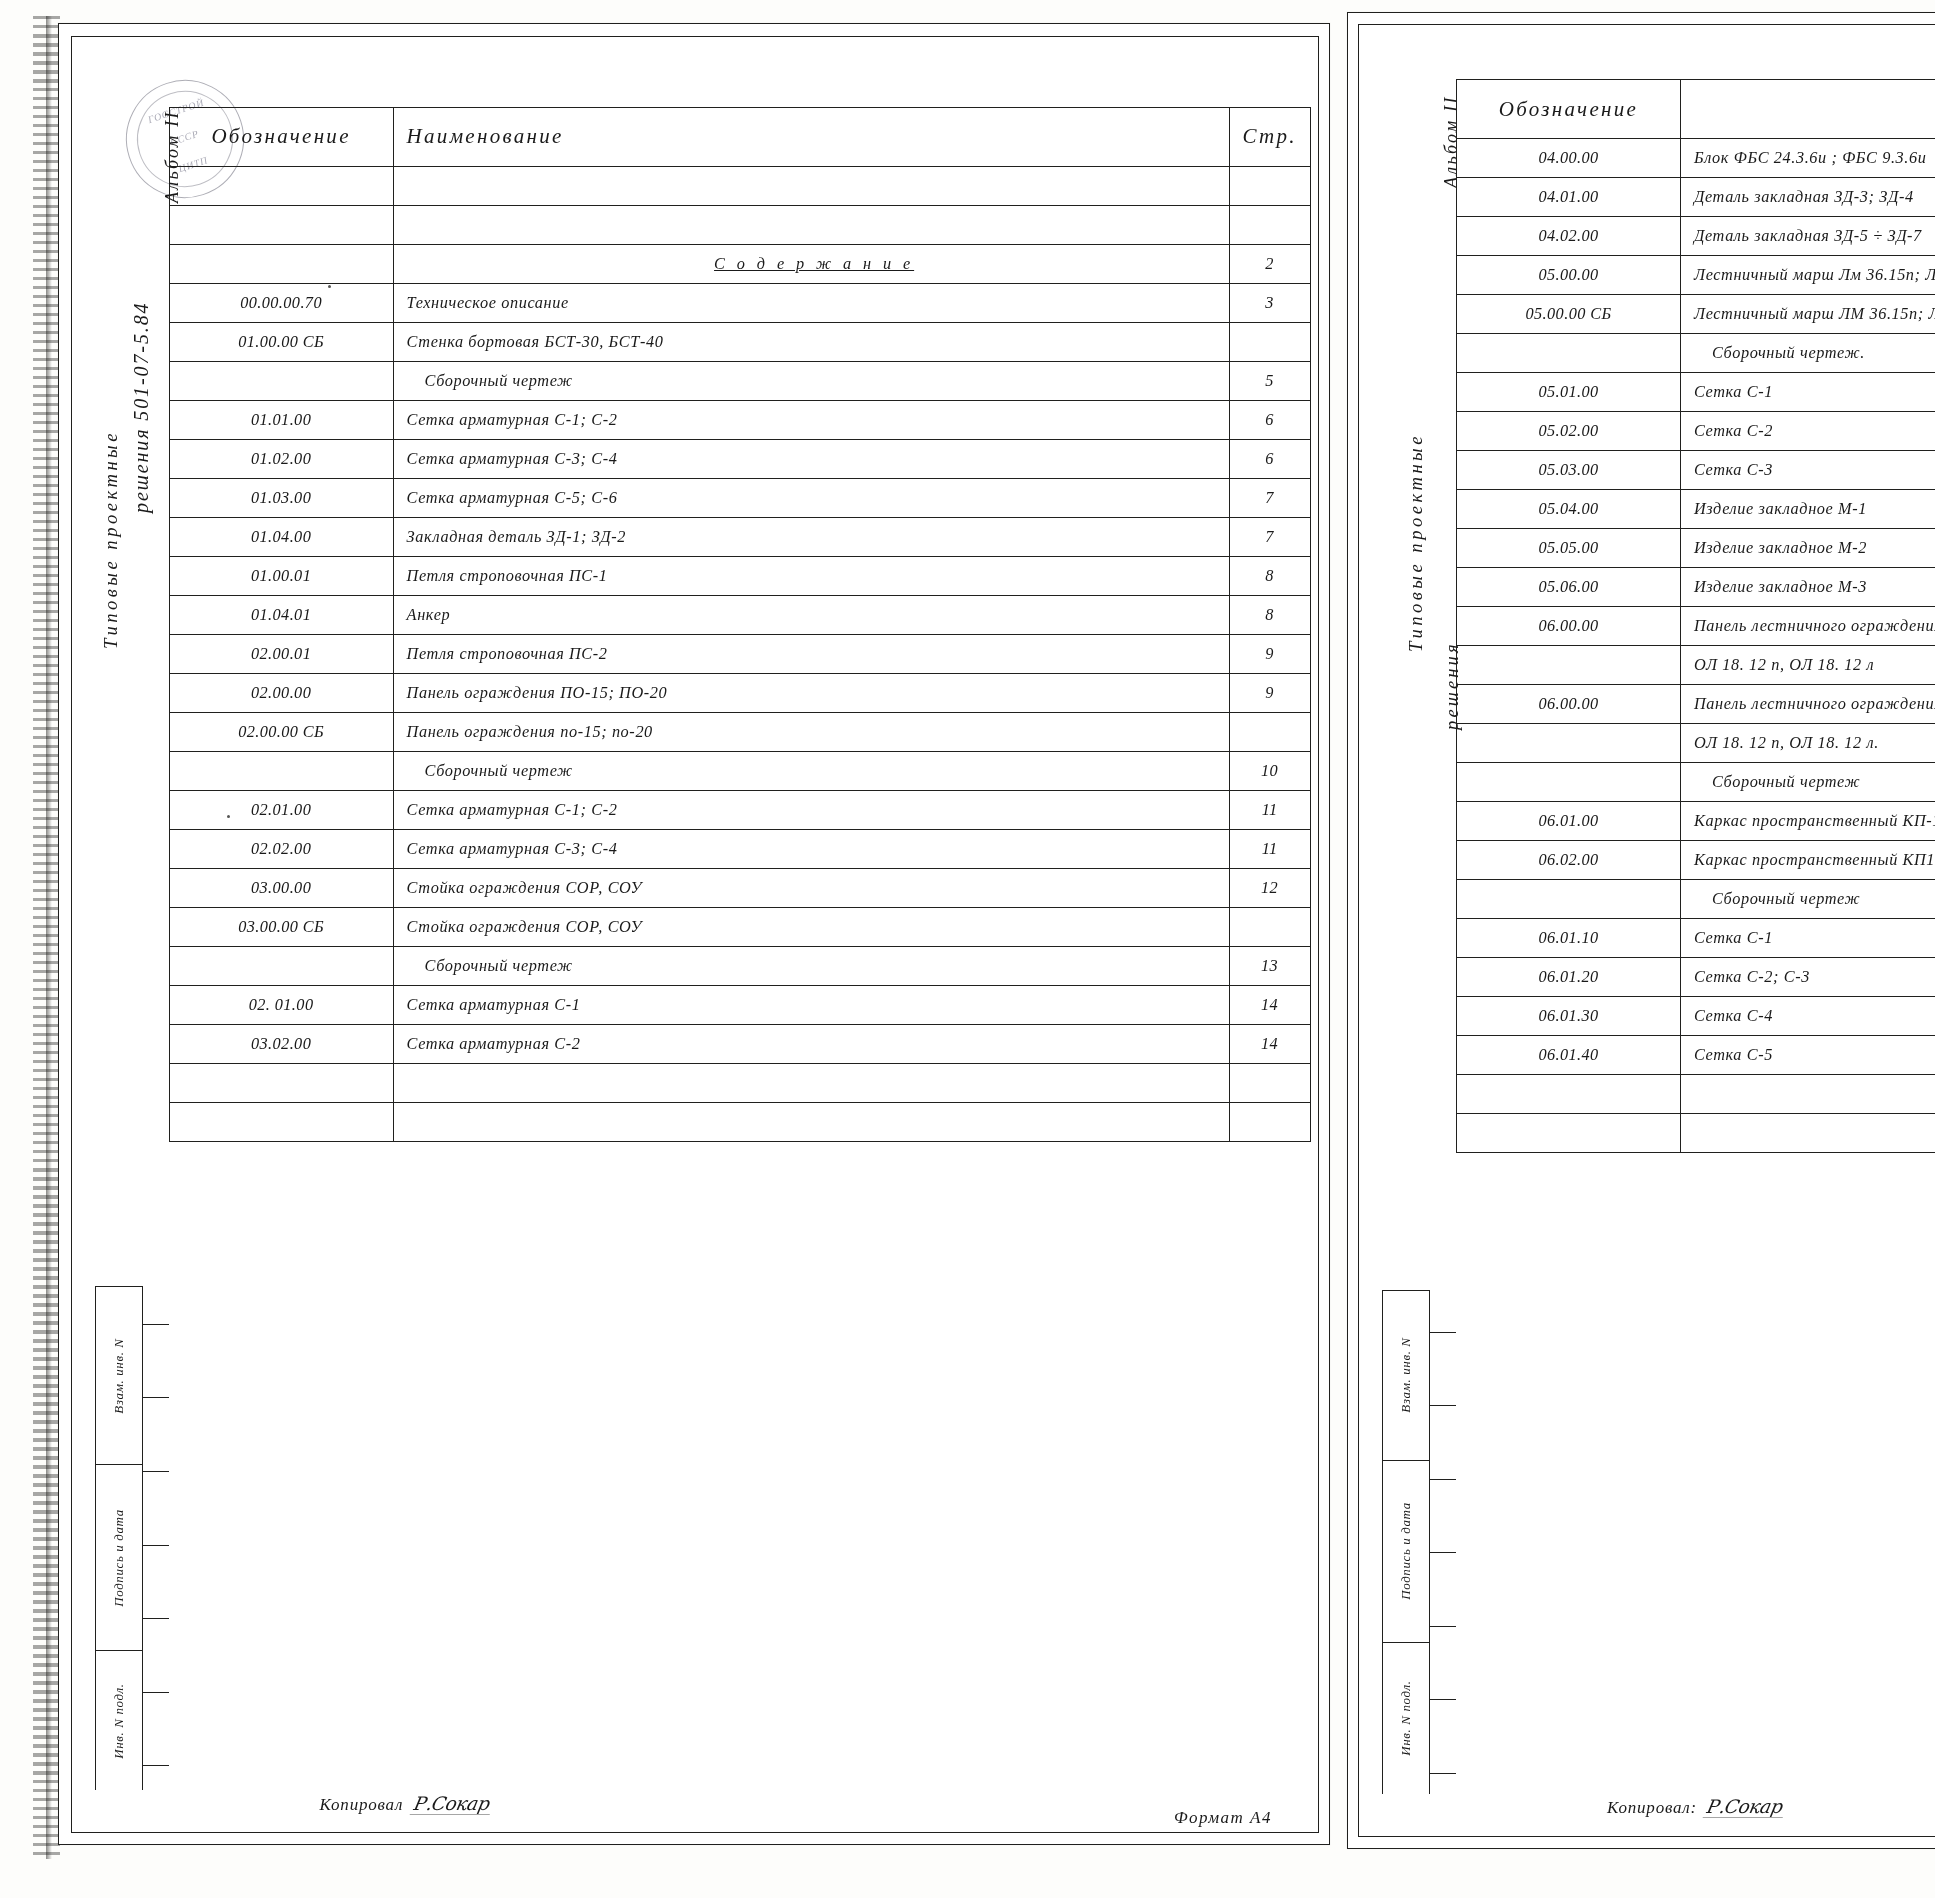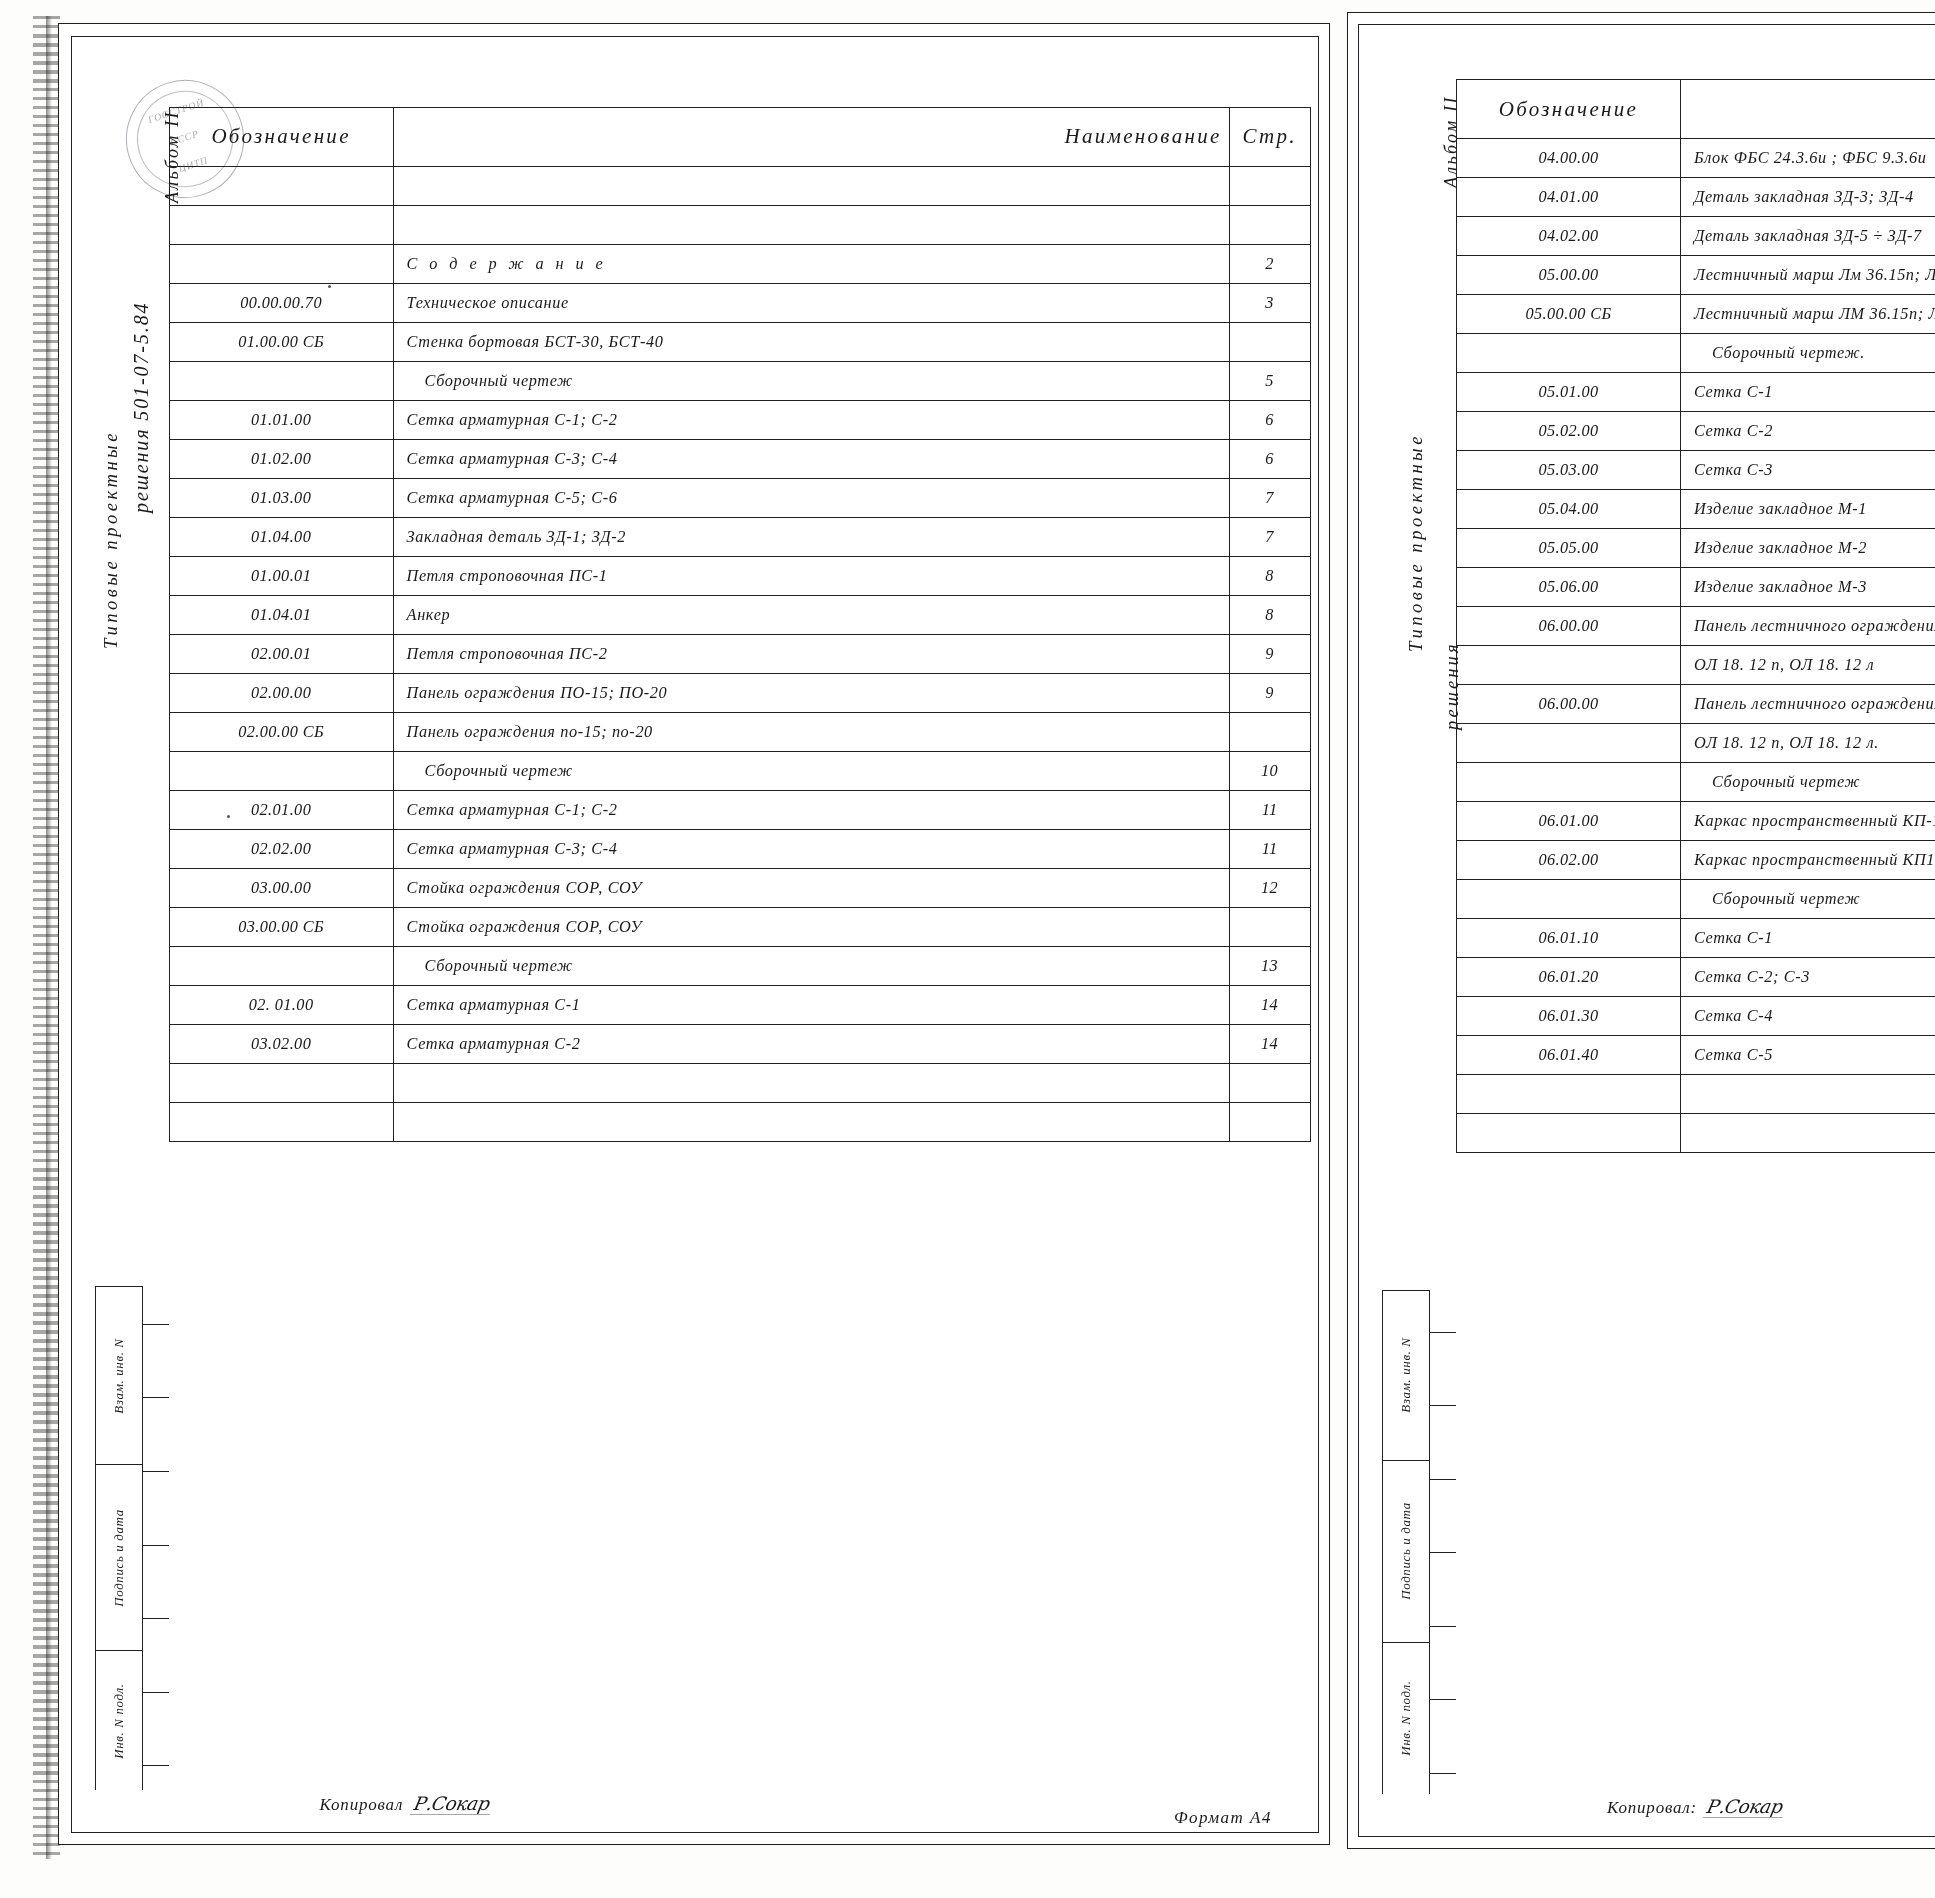--- a/index.html
+++ b/index.html
@@ -181,22 +181,23 @@
     text-align: left;
     letter-spacing: 0.6px;
     padding-left: 13px !important;
   }
   .col-page {
     width: 66px;
     text-align: center;
     letter-spacing: 0.4px;
   }
   .row-center .col-name {
-    text-align: left;
+    text-align: center;
     letter-spacing: 3.9px;
+    text-decoration: underline;
   }
   .indent .col-name { padding-left: 31px !important; }
 
   
   .footer-line {
     position: absolute;
     left: 248px;
     right: 23px;
     bottom: 13px;
     height: 31px;
@@ -309,21 +310,21 @@
       <div class="tick" style="bottom:139px;"></div>
       <div class="tick" style="bottom:66px;"></div>
 
       <div class="dot" style="left:256px; top:248px;"></div>
       <div class="dot" style="left:155px; top:778px;"></div>
 
       <table class="tbl" id="left-table" style="left:97px; top:70px; width:1142px;">
         <thead>
           <tr>
             <th class="col-code">Обозначение</th>
-            <th class="col-name" style="text-align:right">Наименование</th>
+            <th class="col-name" style="text-align:left">Наименование</th>
             <th class="col-page">Стр.</th>
           </tr>
         </thead>
         <tbody>
             <tr>
               <td class="col-code"></td>
               <td class="col-name"></td>
               <td class="col-page"></td>
             </tr>
             <tr>

